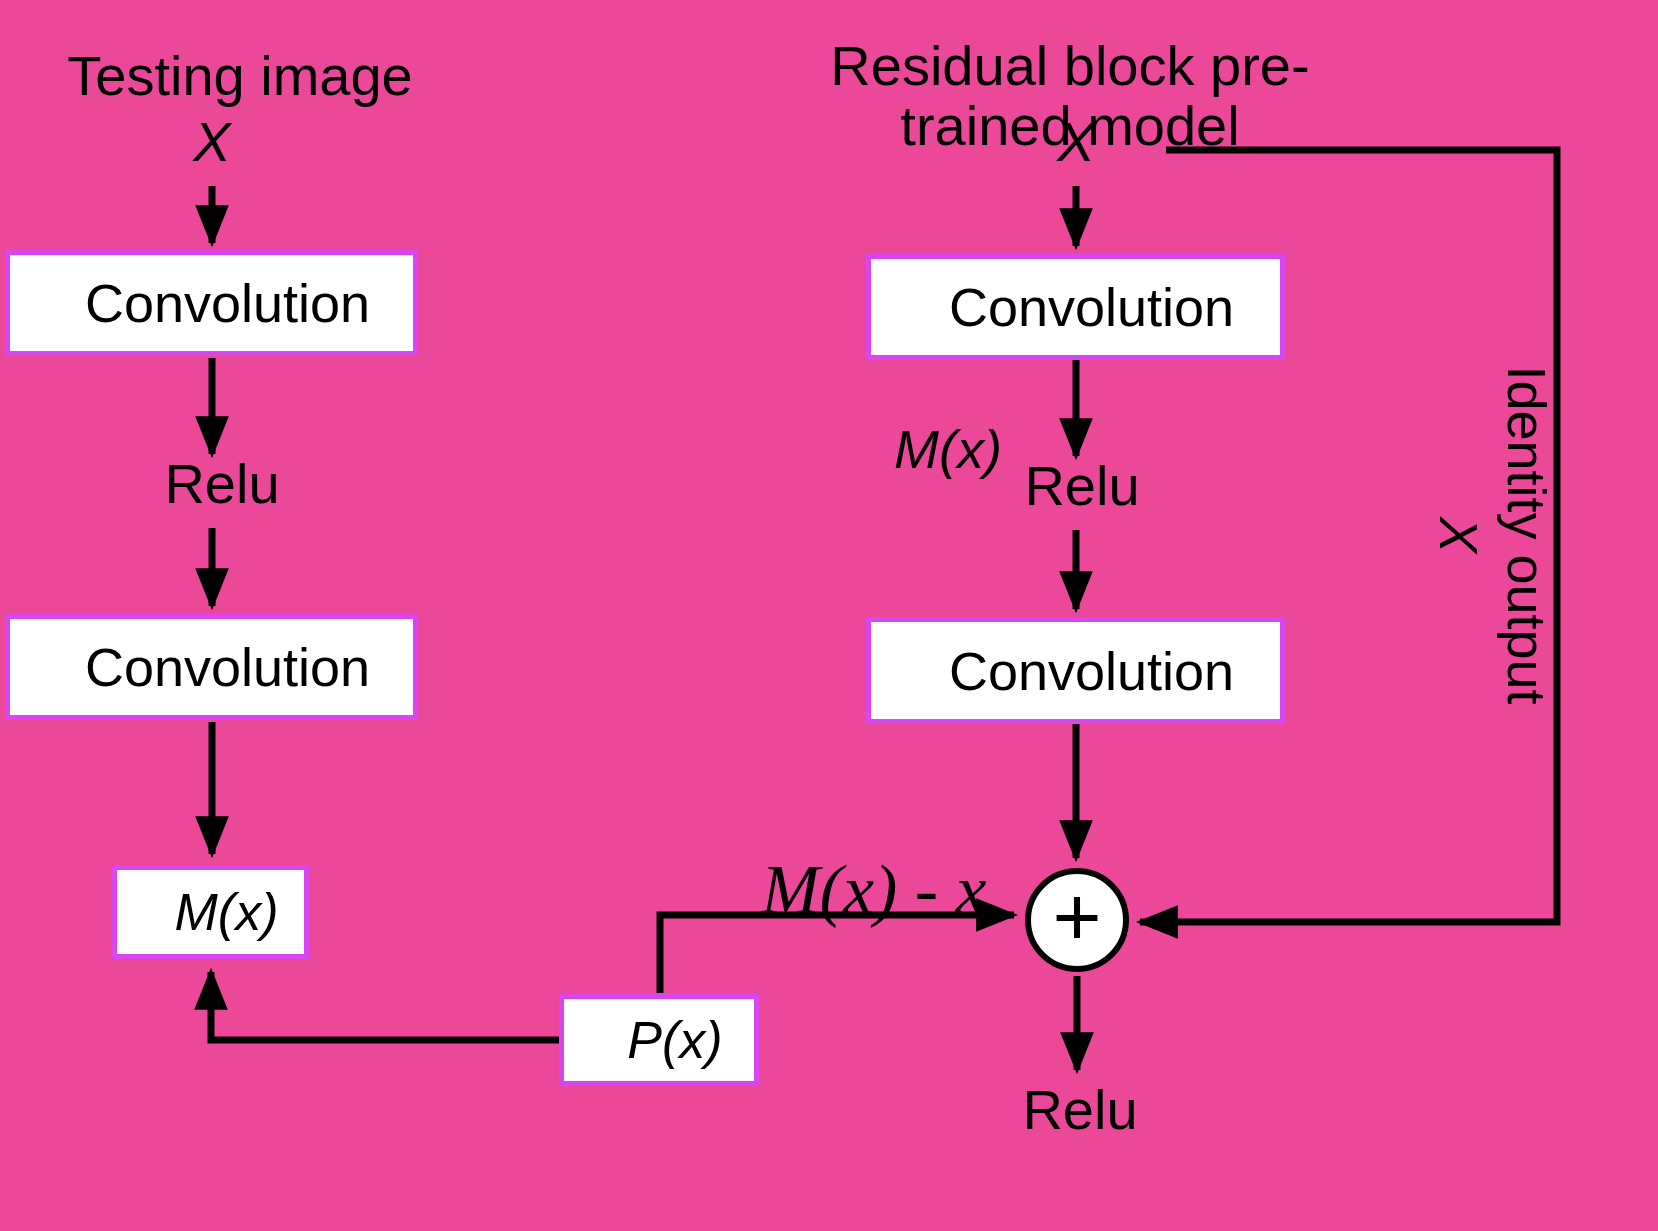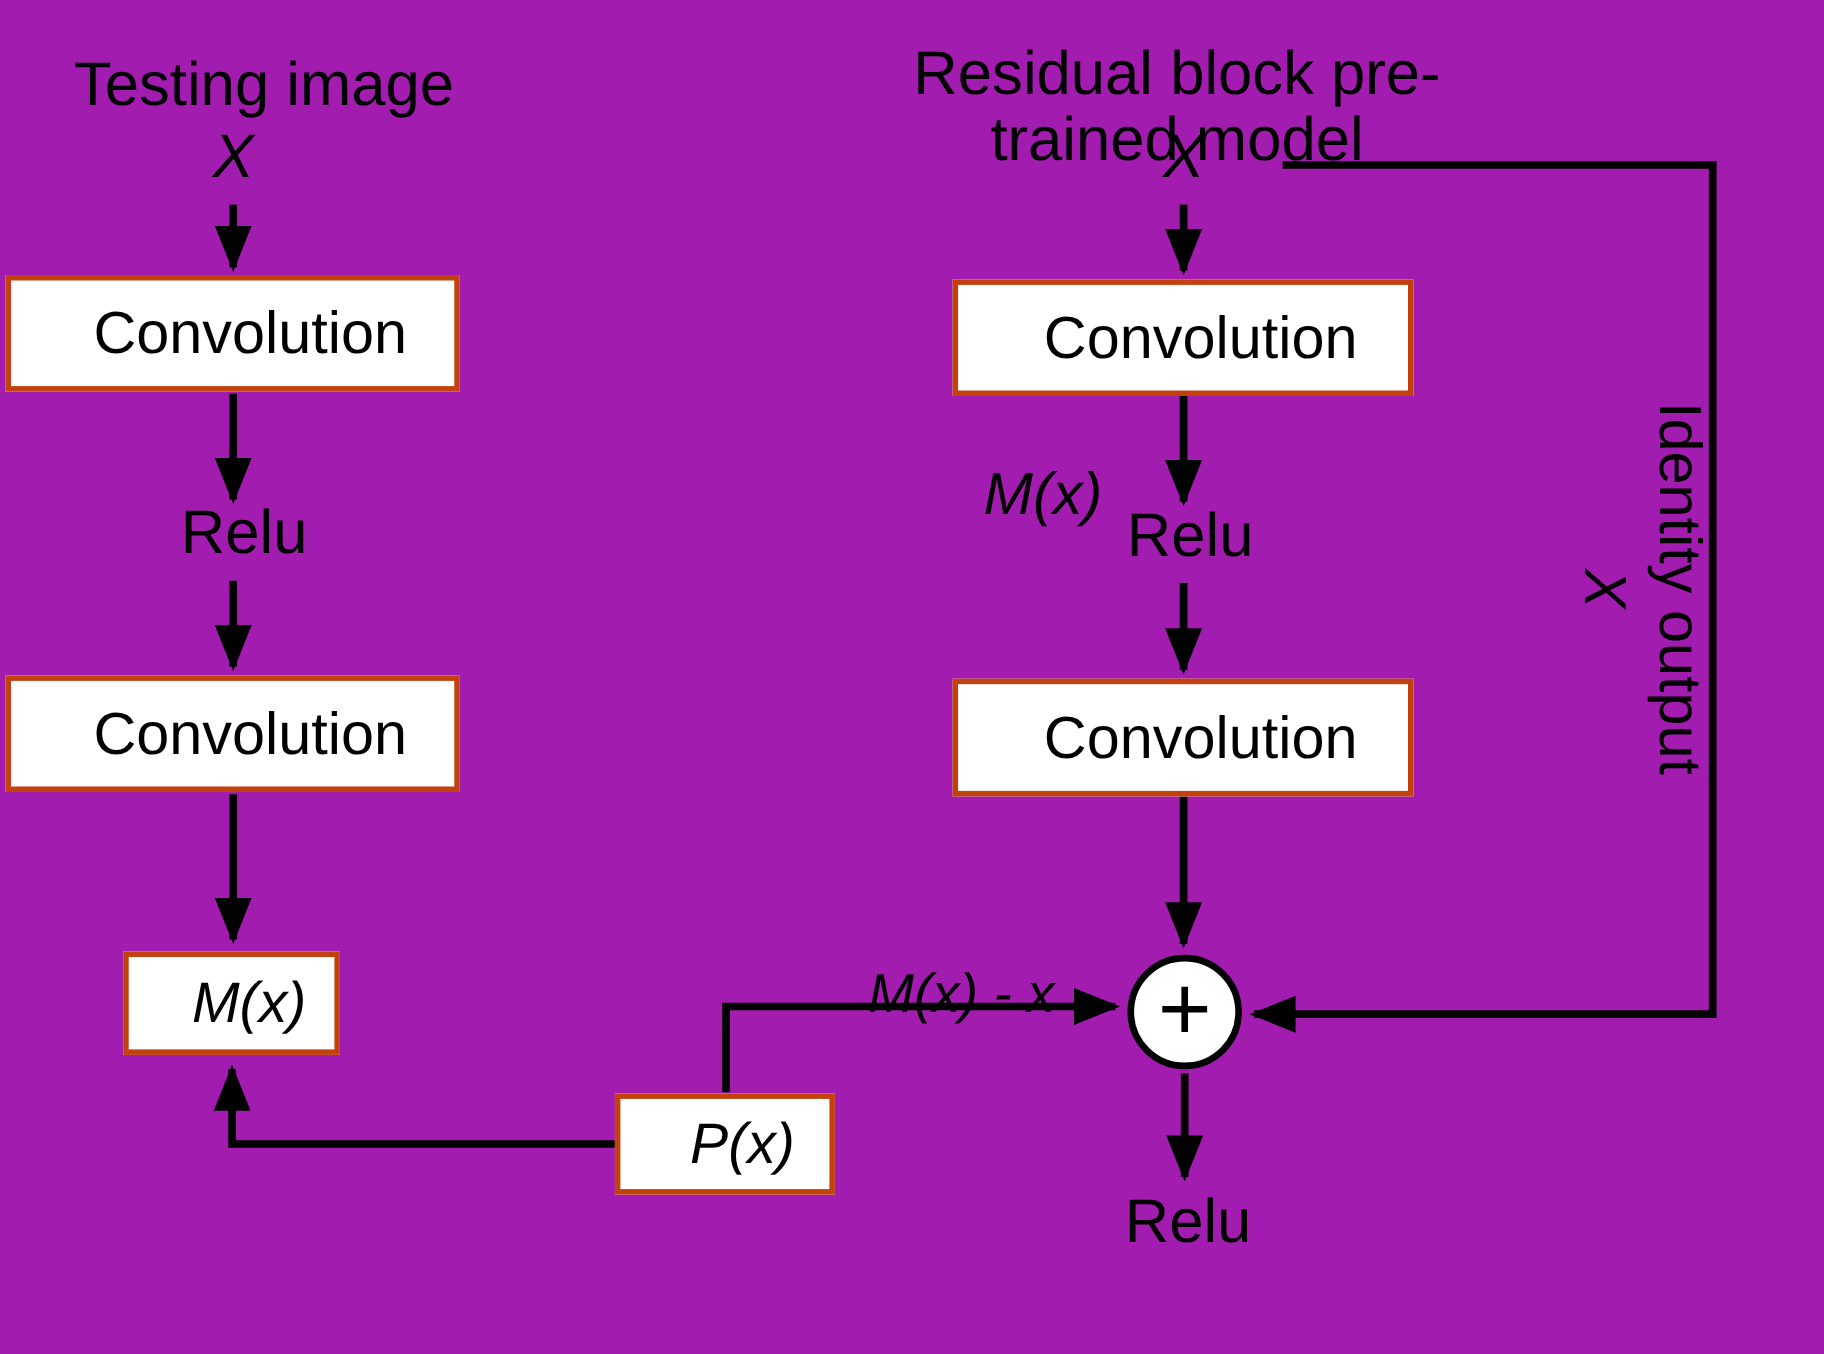--- a/index.html
+++ b/index.html
@@ -1,23 +1,23 @@
 <!DOCTYPE html>
 <html><head>
 <meta charset="utf-8">
 <style>
   html,body{margin:0;padding:0;background:#ffffff;}
   #canvas{
-    position:relative;width:1658px;height:1231px;background:#a21caf;
+    position:relative;width:1658px;height:1231px;background:#ec4899;
     font-family:"Liberation Sans",sans-serif;color:#000;overflow:hidden;
   }
   #wires{position:absolute;left:0;top:0;width:1658px;height:1231px;}
   .wire{stroke:#000;stroke-width:7;fill:none;}
   .box{
-    position:absolute;box-sizing:border-box;border:5px solid #c2410c;background:#fff;
+    position:absolute;box-sizing:border-box;border:5px solid #d946ef;background:#fff;
     display:flex;align-items:center;justify-content:center;font-size:54px;white-space:nowrap;padding-left:32px;
   }
   .label{position:absolute;text-align:center;font-size:56px;line-height:1.08;white-space:nowrap;}
   .italic{font-style:italic;}
   
   .pos-testing-title{left:20px;top:46px;width:440px;}
   .pos-left-x{left:152px;top:112px;width:120px;}
   .pos-left-conv1{left:5px;top:250px;width:413px;height:106px;}
   .pos-left-relu{left:112px;top:454px;width:220px;}
   .pos-left-conv2{left:5px;top:614px;width:413px;height:106px;}
@@ -28,21 +28,21 @@
   .pos-right-conv1{left:866px;top:254px;width:419px;height:106px;}
   .pos-right-mx{left:868px;top:420px;width:160px;font-size:54px;}
   .pos-right-relu1{left:1002px;top:456px;width:160px;}
   .pos-right-conv2{left:866px;top:617px;width:419px;height:107px;}
   .pos-sum{
     position:absolute;left:1025px;top:868px;width:104px;height:104px;box-sizing:border-box;
     border:6px solid #000;border-radius:50%;background:#fff;
     display:flex;align-items:center;justify-content:center;
     font-size:84px;line-height:1;padding-bottom:8px;
   }
-  .pos-mx-minus-x{left:760px;top:876px;width:228px;font-size:50px;}
+  .pos-mx-minus-x{left:760px;top:852px;width:228px;font-size:70px;font-family:Liberation Serif, serif;}
   .pos-right-relu2{left:1000px;top:1080px;width:160px;}
   
   .pos-px{left:559px;top:994px;width:200px;height:92px;font-size:52px;text-align:right;}
   
   .pos-identity{
     position:absolute;left:1280px;top:465px;width:420px;height:140px;
     transform:rotate(90deg);transform-origin:50% 50%;
     text-align:center;font-size:54px;line-height:1.25;
   }
   .pos-identity .line{display:block;}

